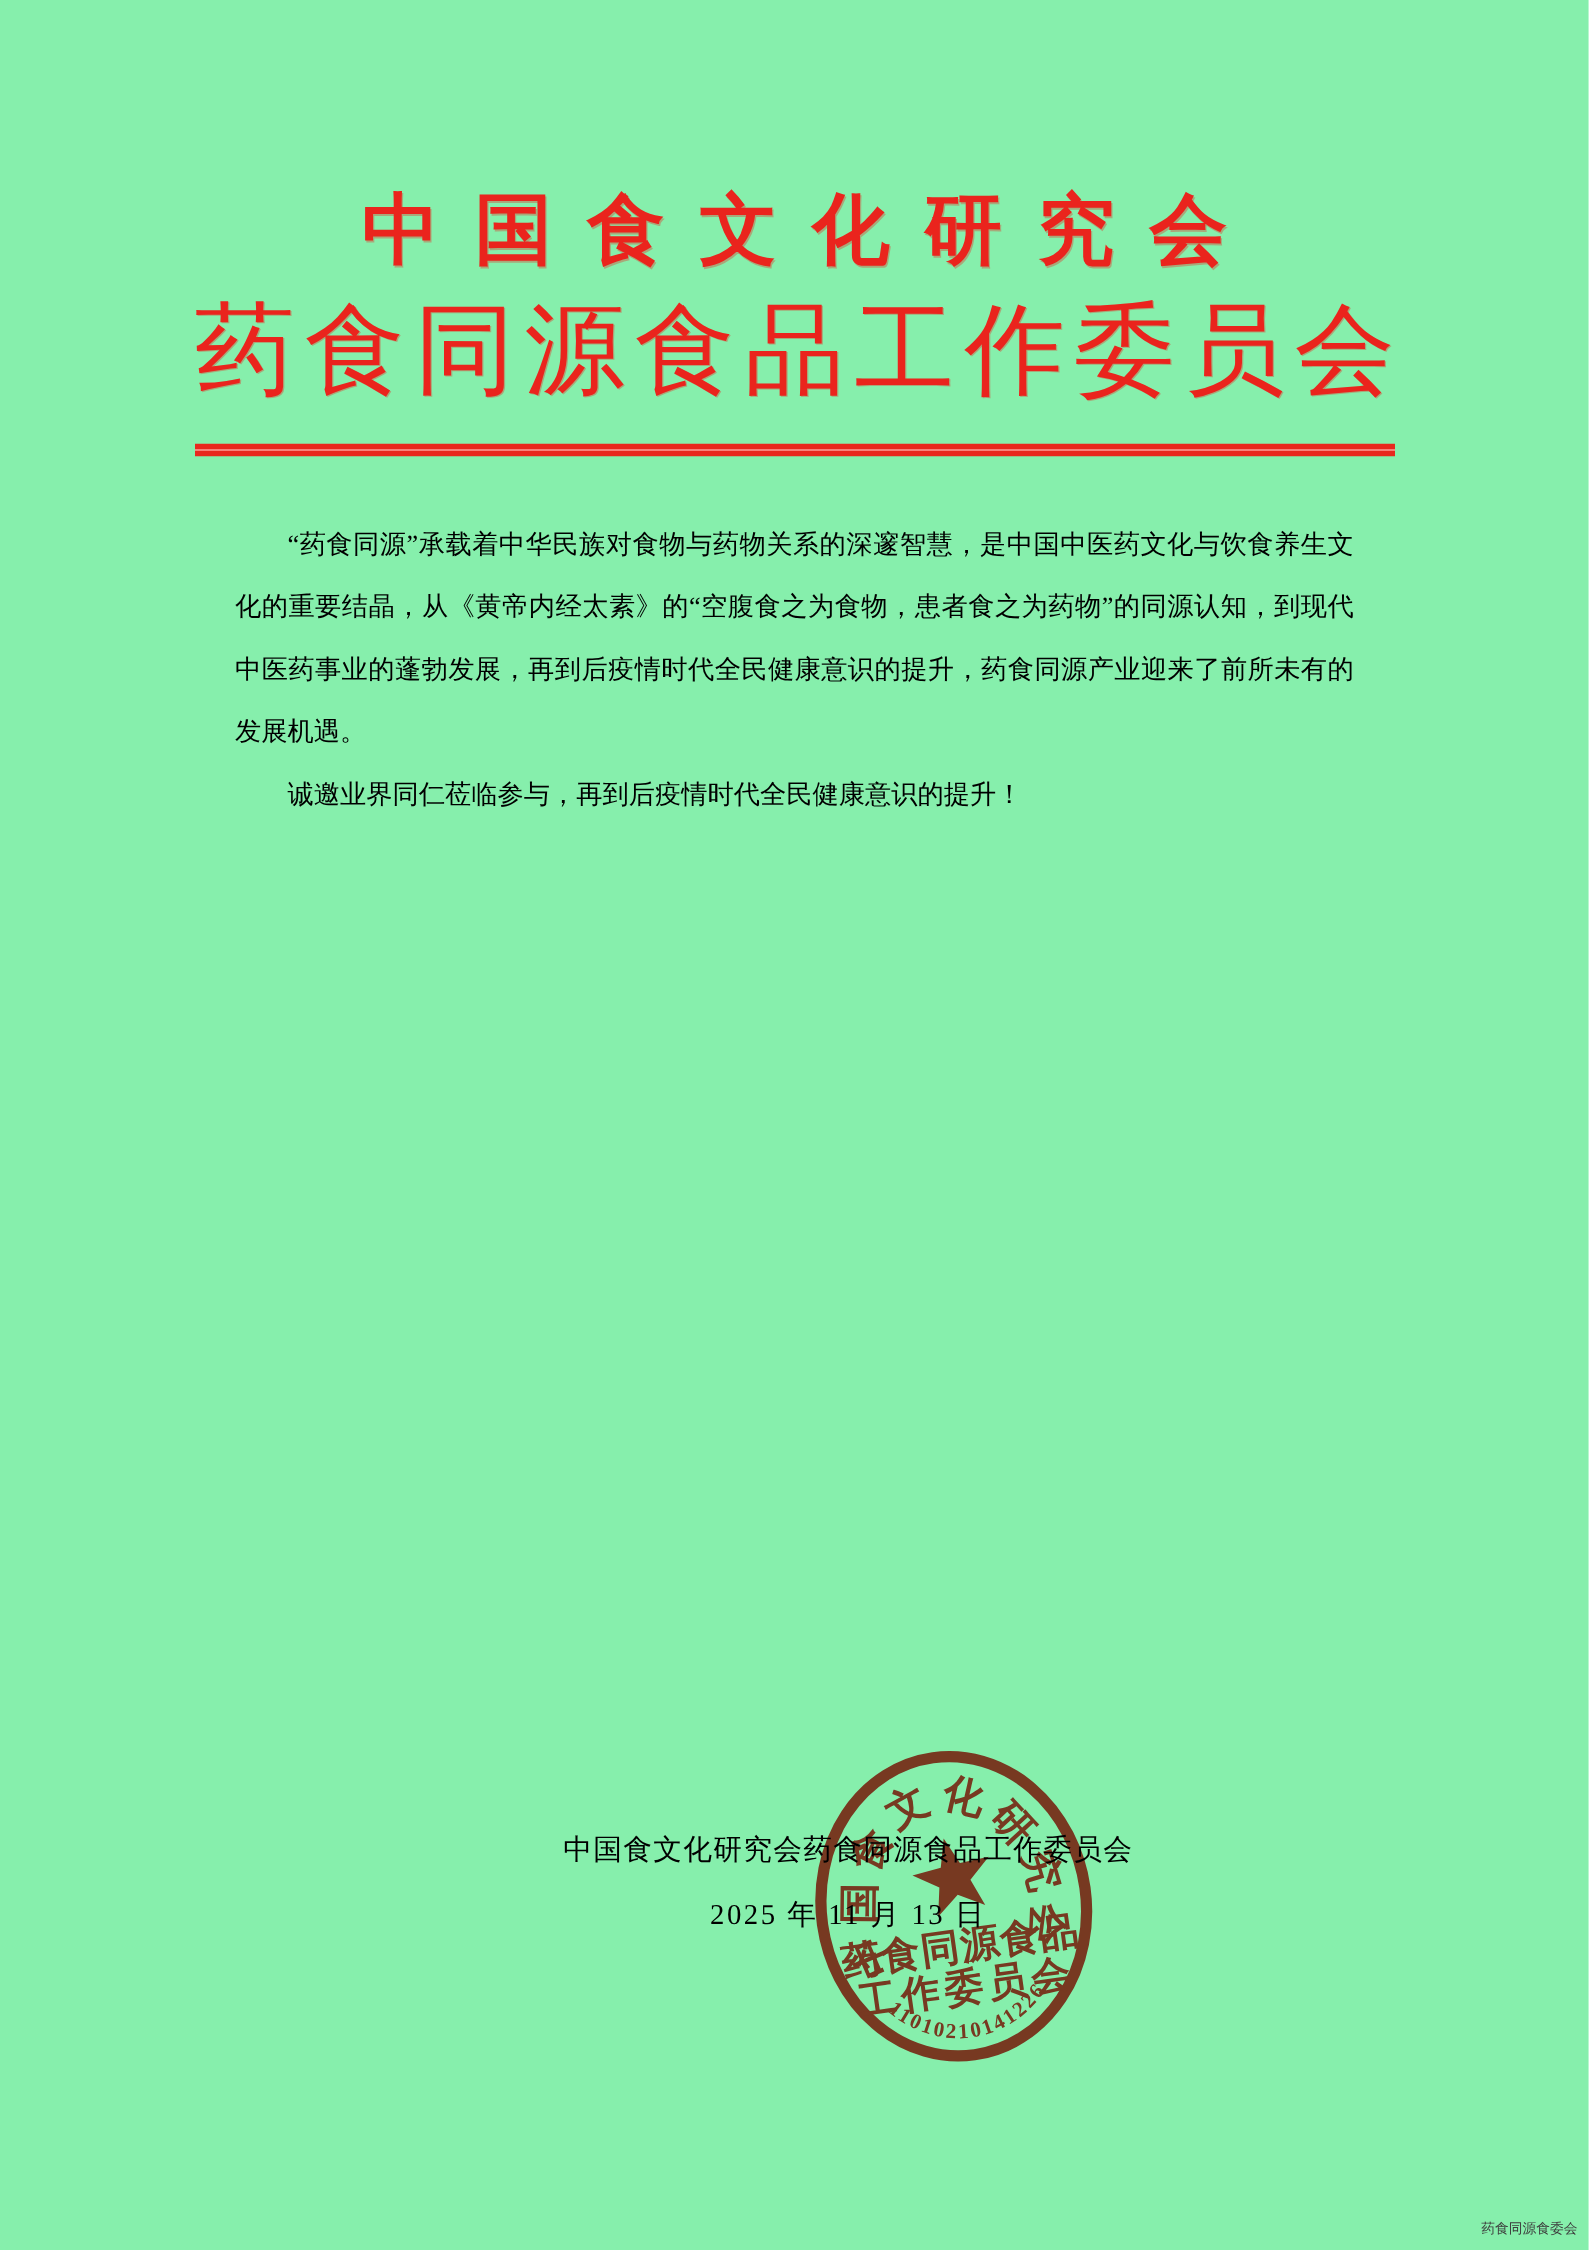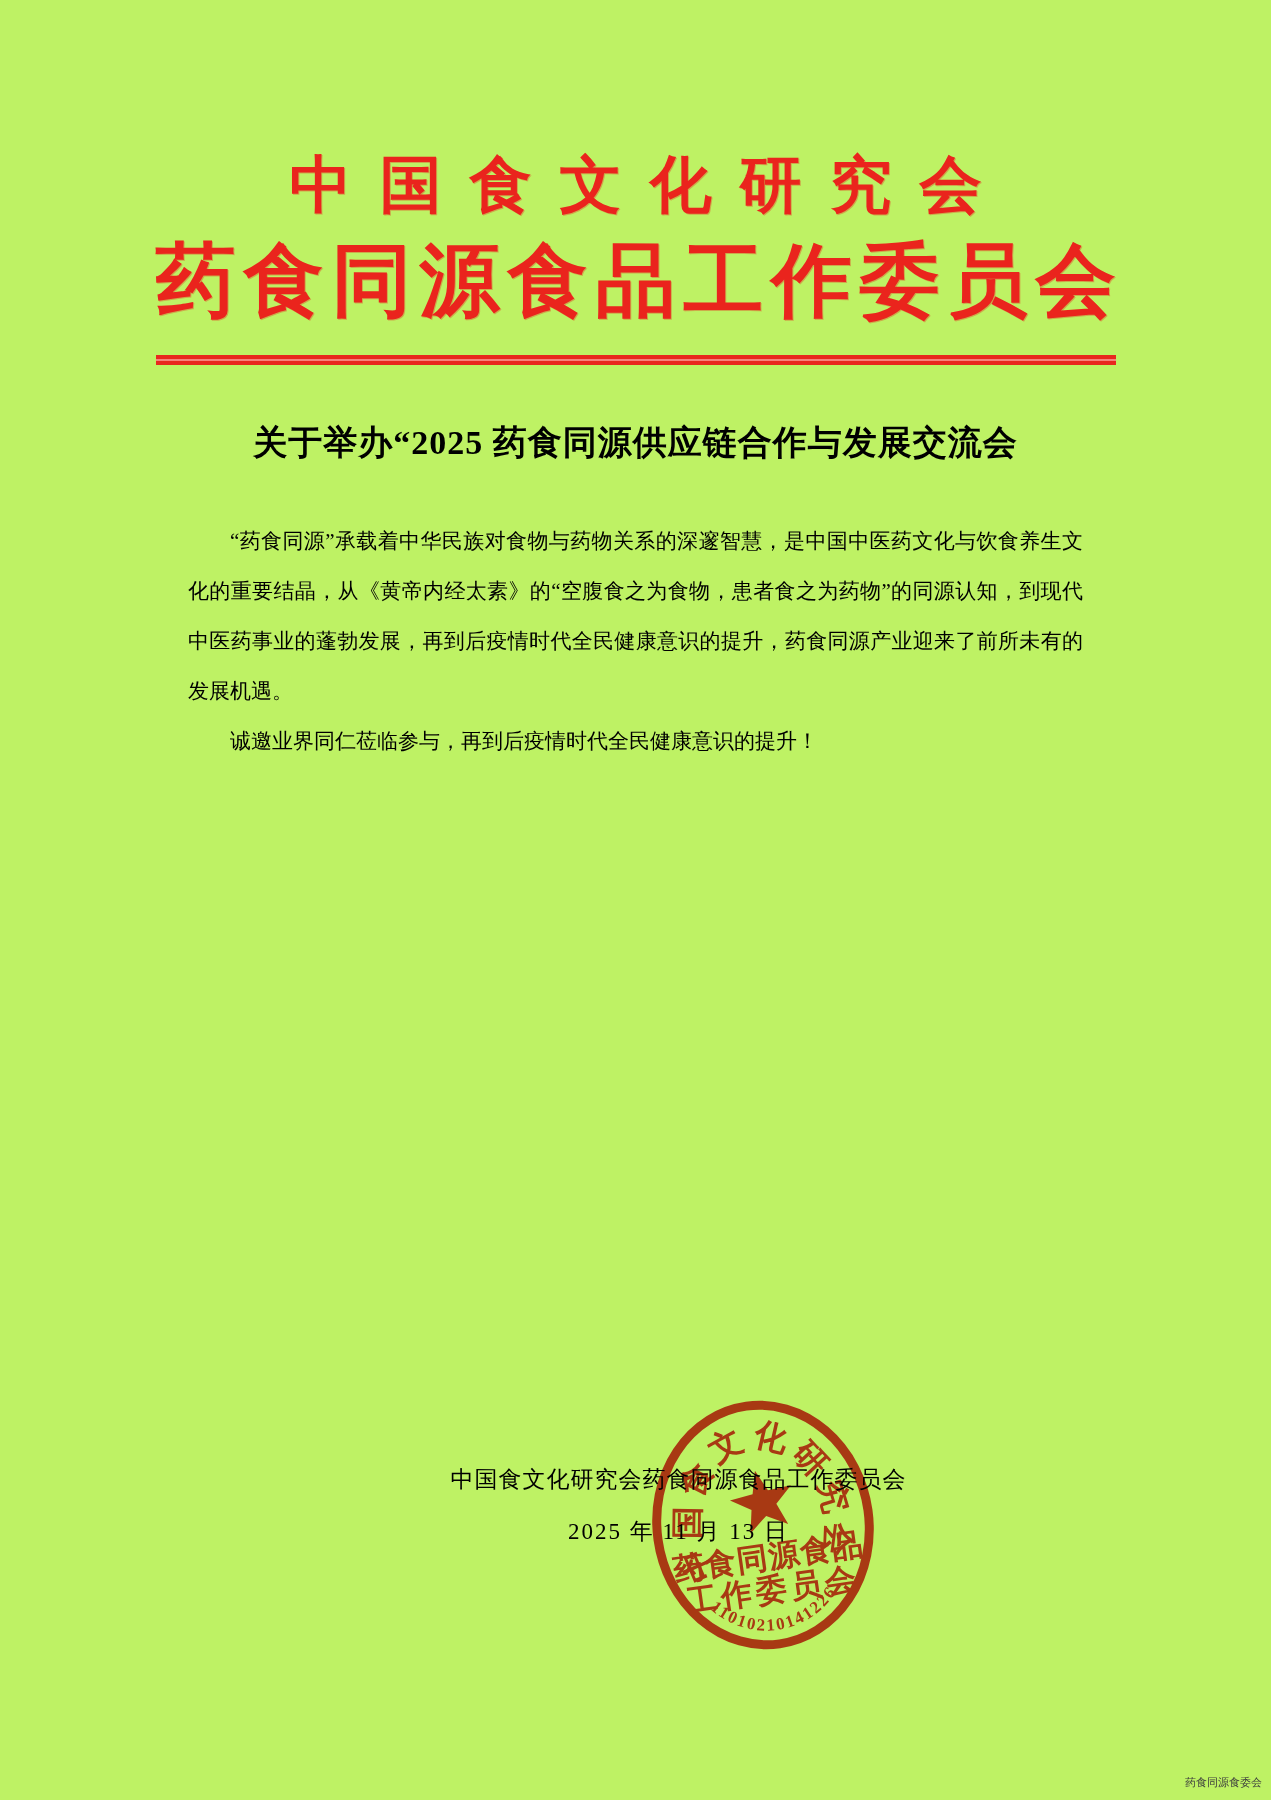--- a/index.html
+++ b/index.html
@@ -1,37 +1,37 @@
 <!DOCTYPE html>
 <html><head>
 <meta charset="utf-8">
 <style>
   html,body{margin:0;padding:0;background:#ffffff;}
   .page{
     position:relative;
     width:1271px;
     height:1800px;
     margin:0 auto;
-    background:#bef264;
+    background:#86efac;
     overflow:hidden;
     font-family:"Liberation Serif", serif;
     color:#111;
   }
   
   .letterhead{ padding-top:150px; text-align:center; }
   .lh1{
     font-size:62px; line-height:70px; font-weight:bold;
     color:#ea241d;
     letter-spacing:28px; text-indent:28px;
     text-shadow:1px 1px 0 rgba(234,36,29,.35);
     white-space:nowrap;
   }
   .lh2{
     margin-top:15px;
-    font-size:80px; line-height:92px; font-weight:bold;
+    font-size:80px; line-height:92px; font-weight:normal;
     color:#ea241d;
     letter-spacing:8px; text-indent:8px;
     text-shadow:1px 1px 0 rgba(234,36,29,.35);
     white-space:nowrap;
   }
   .red-rule{
     width:960px; height:10px; margin:28px auto 0;
     background:linear-gradient(to bottom,#e8281e 0 4px,#f6837c 4px 6px,#e8281e 6px 10px);
   }
   
@@ -82,21 +82,20 @@
 
 <div class="page">
 
   <div class="letterhead">
     <div class="lh1">中国食文化研究会</div>
     <div class="lh2">药食同源食品工作委员会</div>
   </div>
   <div class="red-rule"></div>
 
   <div class="doc-title">
-    <div>关于举办“2025 药食同源供应链合作与发展交流会</div>
   </div>
 
   <div class="body-text">
     <p>“药食同源”承载着中华民族对食物与药物关系的深邃智慧，是中国中医药文化与饮食养生文化的重要结晶，从《黄帝内经太素》的“空腹食之为食物，患者食之为药物”的同源认知，到现代中医药事业的蓬勃发展，再到后疫情时代全民健康意识的提升，药食同源产业迎来了前所未有的发展机遇。</p>
     <p>诚邀业界同仁莅临参与，再到后疫情时代全民健康意识的提升！</p>
   </div>
 
   <div class="sig-org">中国食文化研究会药食同源食品工作委员会</div>
   <div class="sig-date">2025 年 11 月 13 日</div>
 

